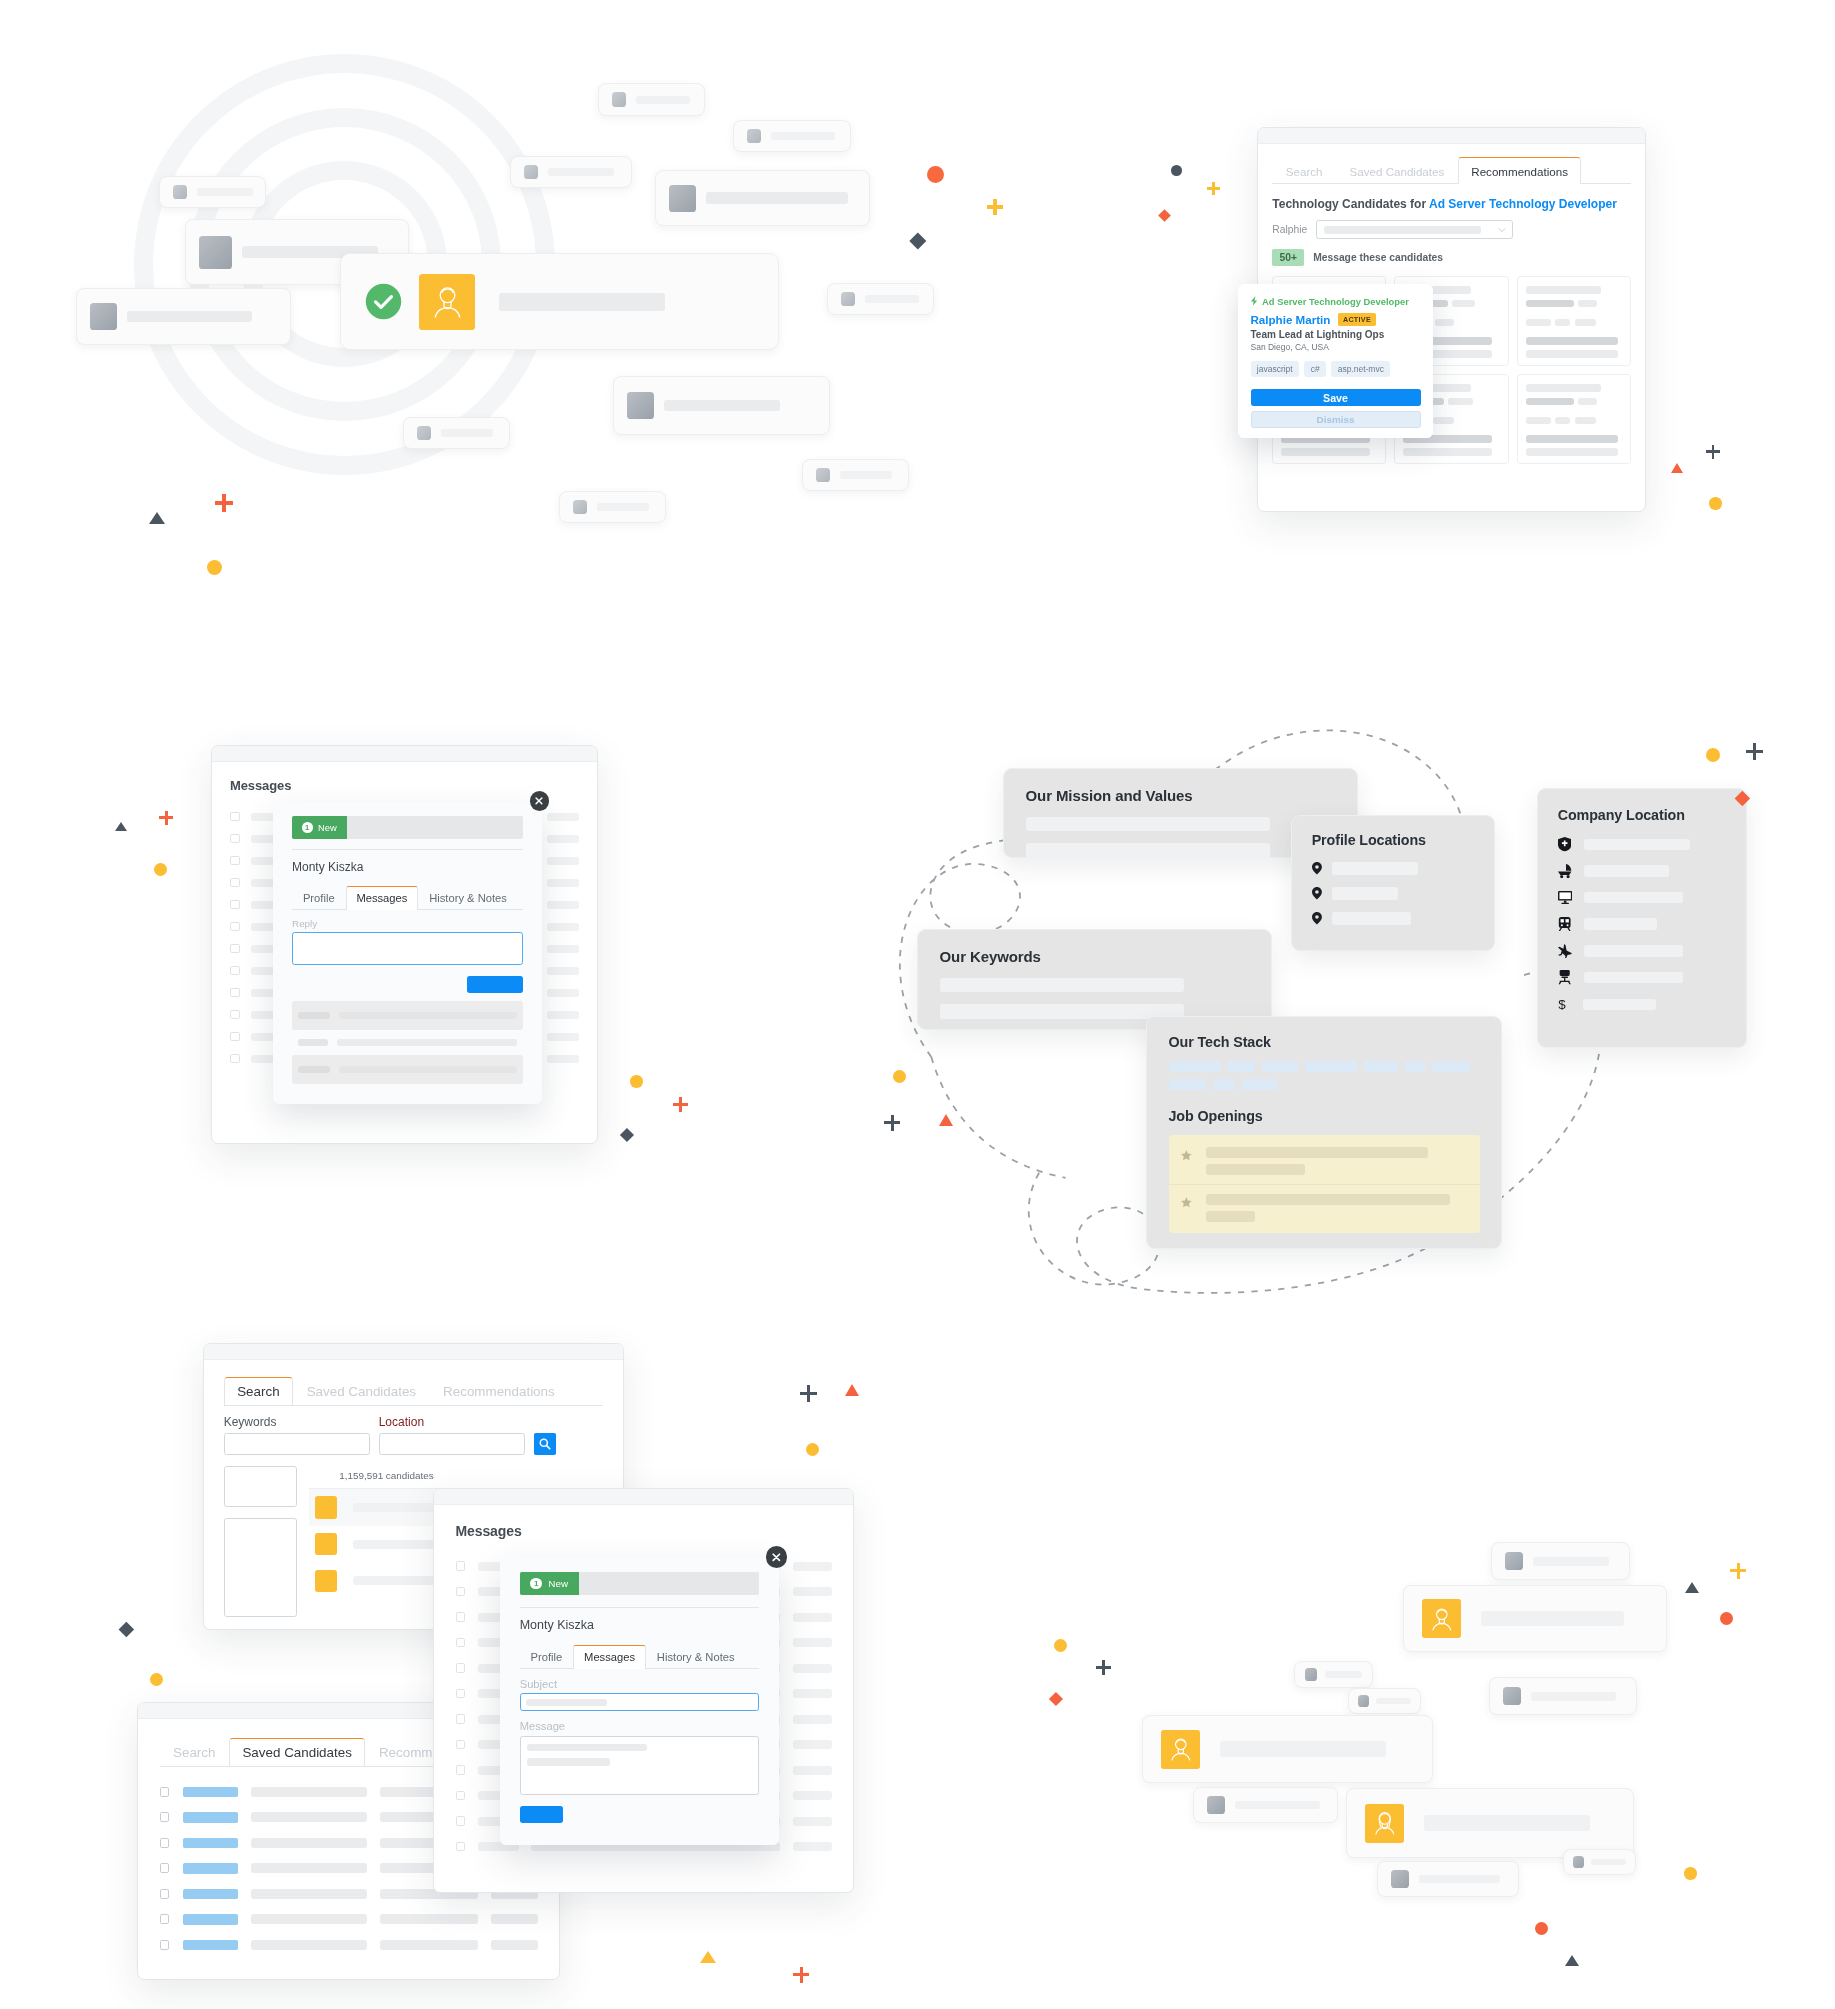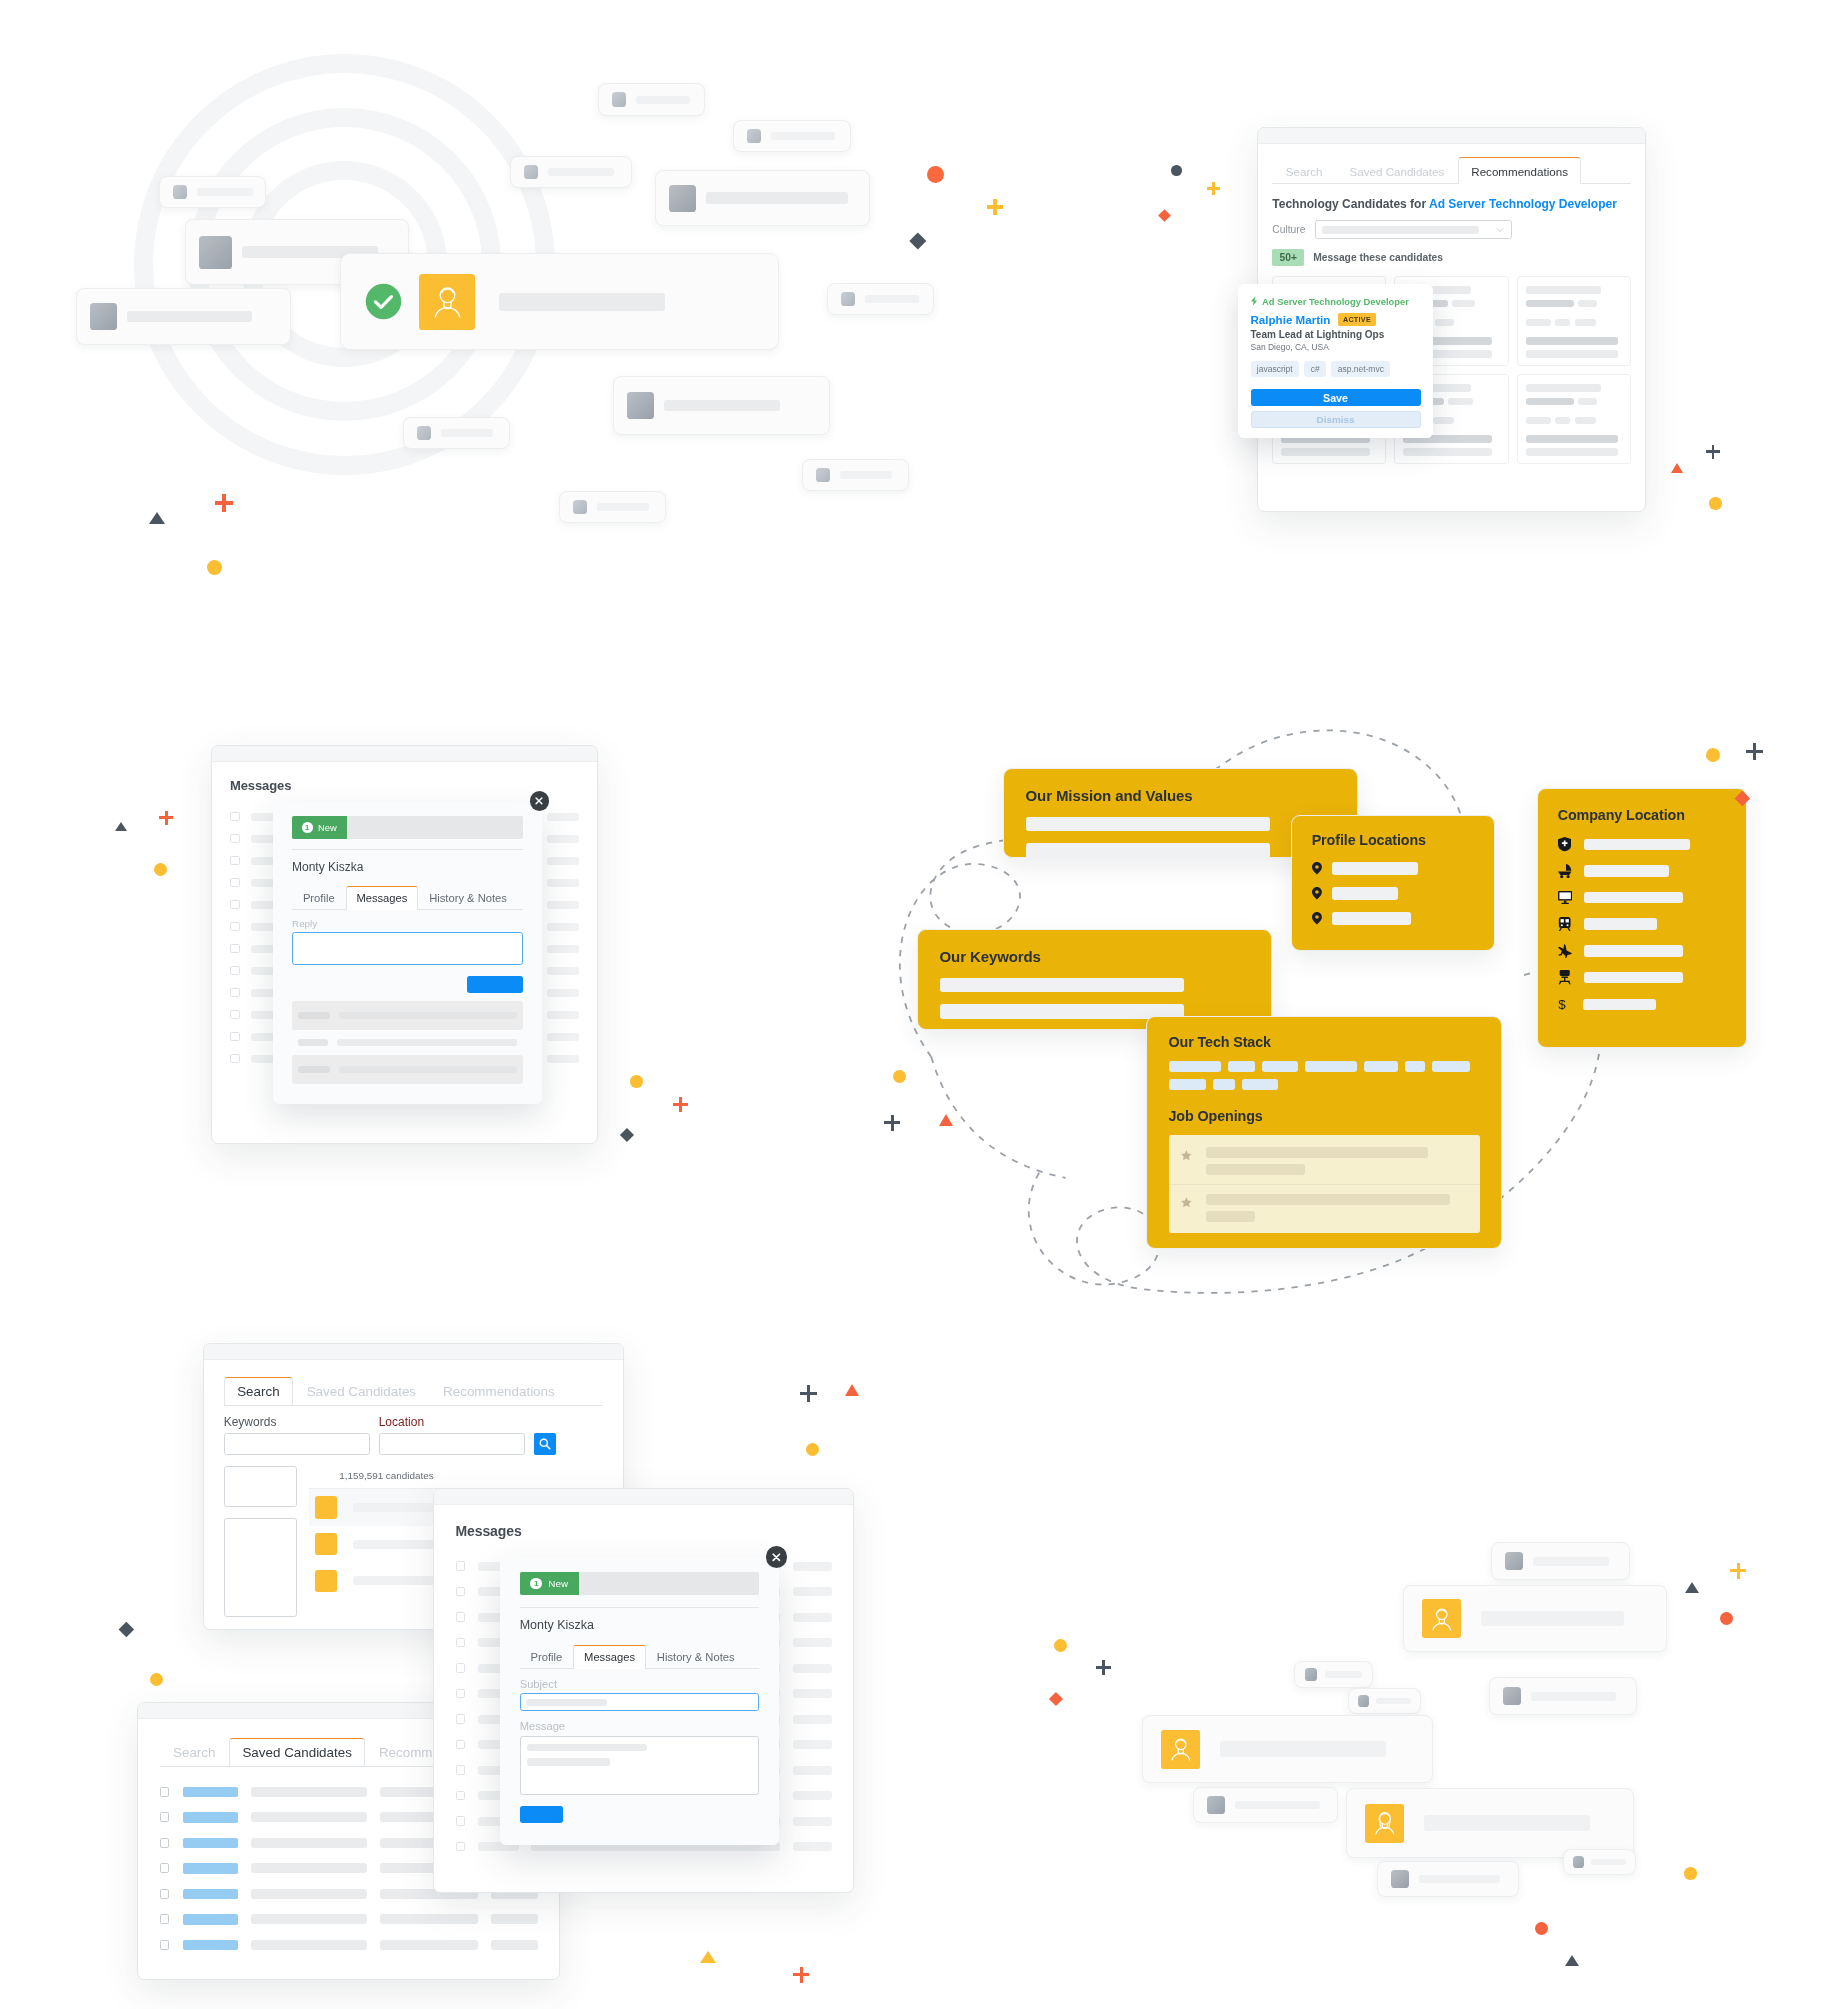--- a/index.html
+++ b/index.html
@@ -78,21 +78,21 @@
   .avatar { background:#fbbd31; border-radius:2.7px; display:flex; align-items:center; justify-content:center; }
 
   
   .dot { border-radius:50%; }
   .diamond { transform:rotate(45deg); }
   .tri { width:0; height:0; border-left:8px solid transparent; border-right:8px solid transparent; }
   .plus { position:absolute; }
   .plus:before, .plus:after { content:""; position:absolute; background:currentColor; }
 
   .card-sec {
-    background:#eab308; border:0.9px solid #eceef0; border-radius:9px;
+    background:#e5e5e5; border:0.9px solid #eceef0; border-radius:9px;
     box-shadow:0 9px 25px rgba(45,55,72,.09); padding:18px 19.7px;
   }
   .card-title { font-size:15px; font-weight:bold; color:#2b3138; letter-spacing:-0.1px; }
   .card-title.sm { font-size:13.4px; }
 </style>
 </head>
 <body>
 
 <div class="rings" style="left:134px; top:54px; width:466px; height:430px;">
   <div class="ring" style="left:0;top:0;width:421px;height:421px;"></div>
@@ -183,21 +183,21 @@
       <div class="tab" style="font-size:11.6px;">Search</div>
       <div class="tab" style="font-size:11.6px;">Saved Candidates</div>
       <div class="tab active" style="font-size:11.6px;">Recommendations</div>
     </div>
 
     <div style="margin-top:12.5px; font-size:12px; font-weight:bold; color:#4a5159;">
       <span>Technology Candidates for </span><span style="color:#0a8bf5;">Ad Server Technology Developer</span>
     </div>
 
     <div style="display:flex; align-items:center; gap:9px; margin-top:9.9px;">
-      <span class="lbl" style="font-size:10.3px;color:#8d949b;">Culture</span>
+      <span class="lbl" style="font-size:10.3px;color:#8d949b;">Ralphie</span>
       <div class="fld" style="width:197px;height:19px;display:flex;align-items:center;padding:0 6.3px;justify-content:space-between;">
         <div class="bar" style="width:157px;height:7.2px;"></div>
         <svg width="8" height="8" viewBox="0 0 10 10">
             <path d="M1 3l4 4 4-4" stroke="#c5cbd1" stroke-width="1.2" fill="none"></path>
           </svg>
       </div>
     </div>
 
     <div style="display:flex; align-items:center; gap:9px; margin-top:9.9px;">
       <div style="background:#a9ddb6;color:#3f6b4a;font-size:10.3px;font-weight:bold;padding:2.7px 7.2px;border-radius:1.8px;">50+</div>

